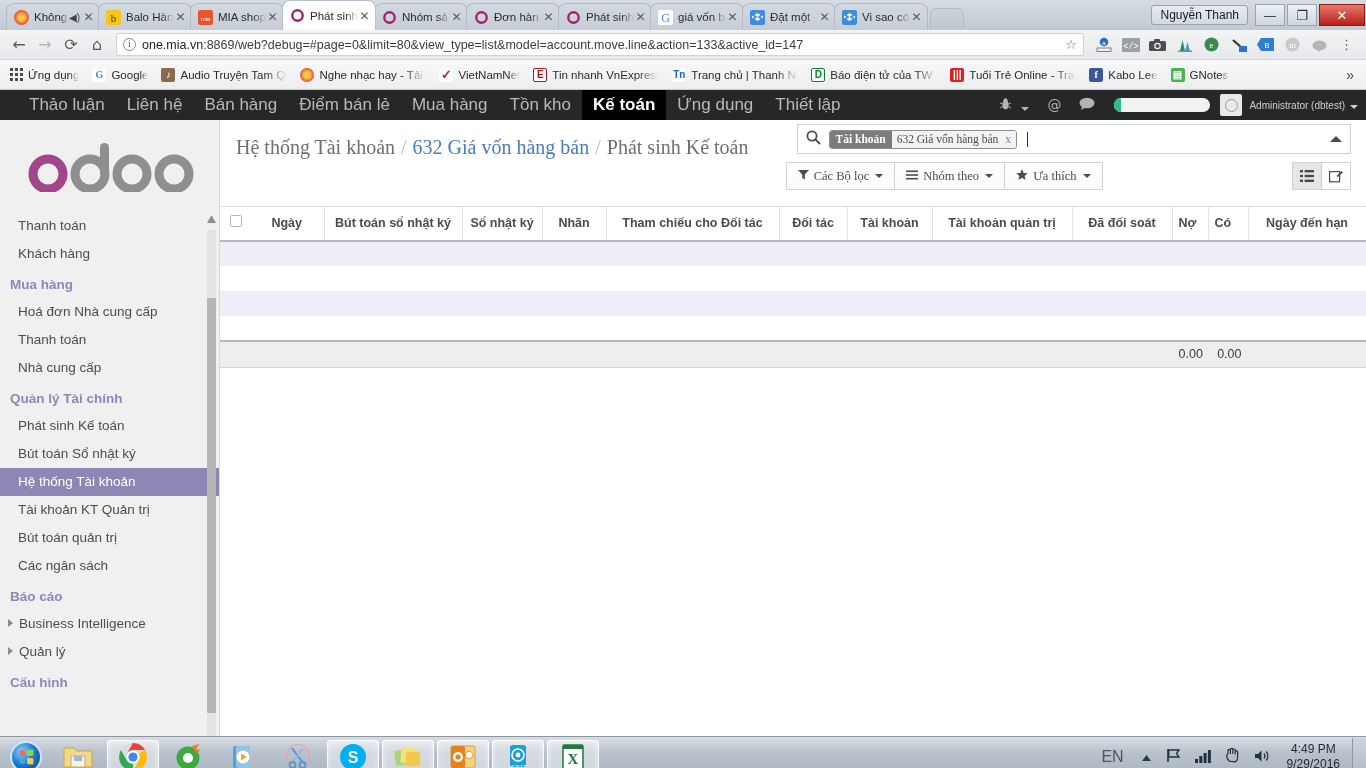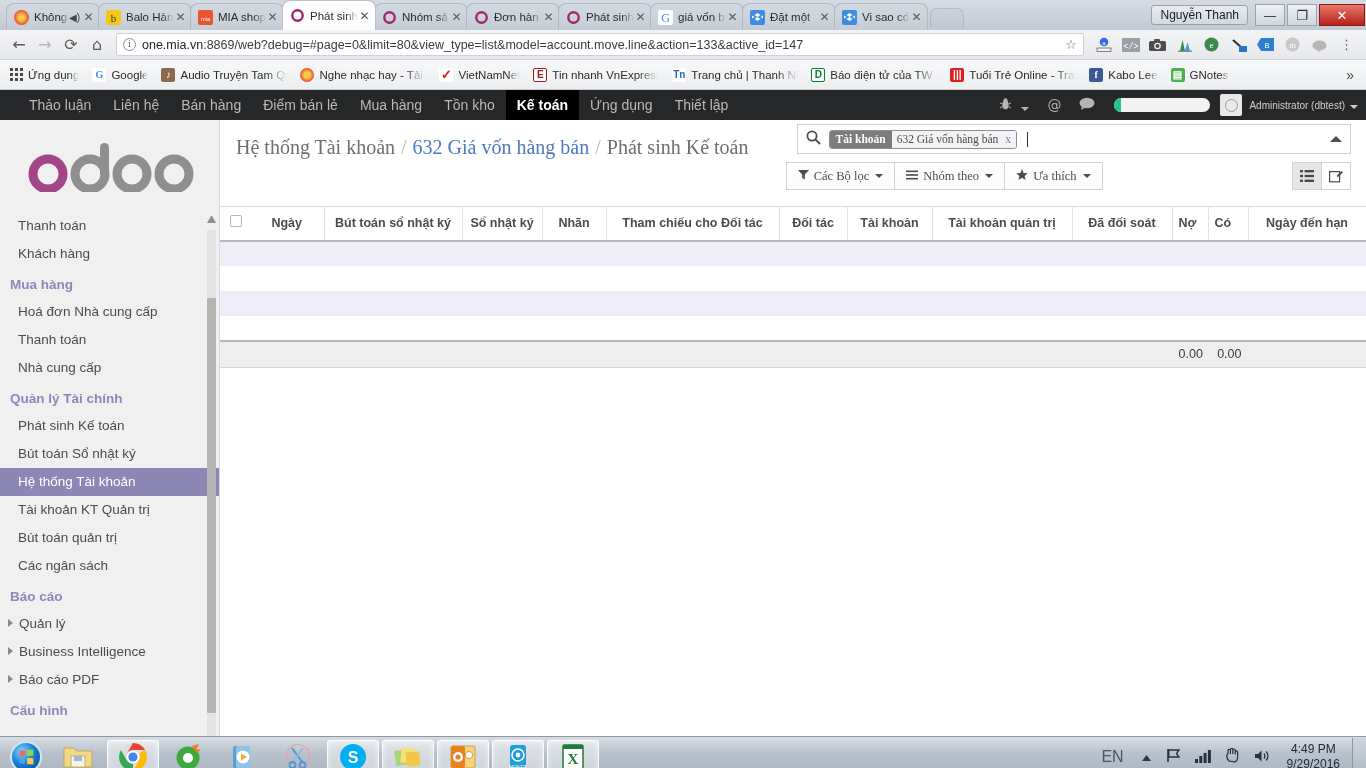--- a/index.html
+++ b/index.html
@@ -194,21 +194,21 @@
     position: relative;
   }
   .odoo-topbar {
     height: 30px;
     background: #262729;
     display: flex; align-items: center;
     padding-left: 18px;
     position: relative;
   }
   .odoo-menu {
-    font-size: 14px;
+    font-size: 17px;
     color: #b9b9b9;
     padding: 6px 11px;
     line-height: 18px;
     white-space: nowrap;
   }
   .odoo-menu.active {
     background: #000000;
     color: #ffffff;
     font-weight: bold;
   }
@@ -734,27 +734,24 @@
         <div class="sb-item">Nhà cung cấp</div>
         <div class="sb-header">Quản lý Tài chính</div>
         <div class="sb-item">Phát sinh Kế toán</div>
         <div class="sb-item">Bút toán Sổ nhật ký</div>
         <div class="sb-item selected">Hệ thống Tài khoản</div>
         <div class="sb-item">Tài khoản KT Quản trị</div>
         <div class="sb-item">Bút toán quản trị</div>
         <div class="sb-item">Các ngân sách</div>
         <div class="sb-header">Báo cáo</div>
         <div class="sb-item has-tri">
-          <span class="tri"></span><span>Quản lý</span>
-        </div>
-        <div class="sb-item has-tri">
           <span class="tri"></span><span>Business Intelligence</span>
         </div>
         <div class="sb-item has-tri">
-          <span class="tri"></span><span>Báo cáo PDF</span>
+          <span class="tri"></span><span>Quản lý</span>
         </div>
         <div class="sb-header">Cấu hình</div>
       </div>
 
       <div class="sb-scrollbar">
         <div class="arrow-up"></div>
         <div class="track"></div>
         <div class="thumb"></div>
       </div>
     </div>

